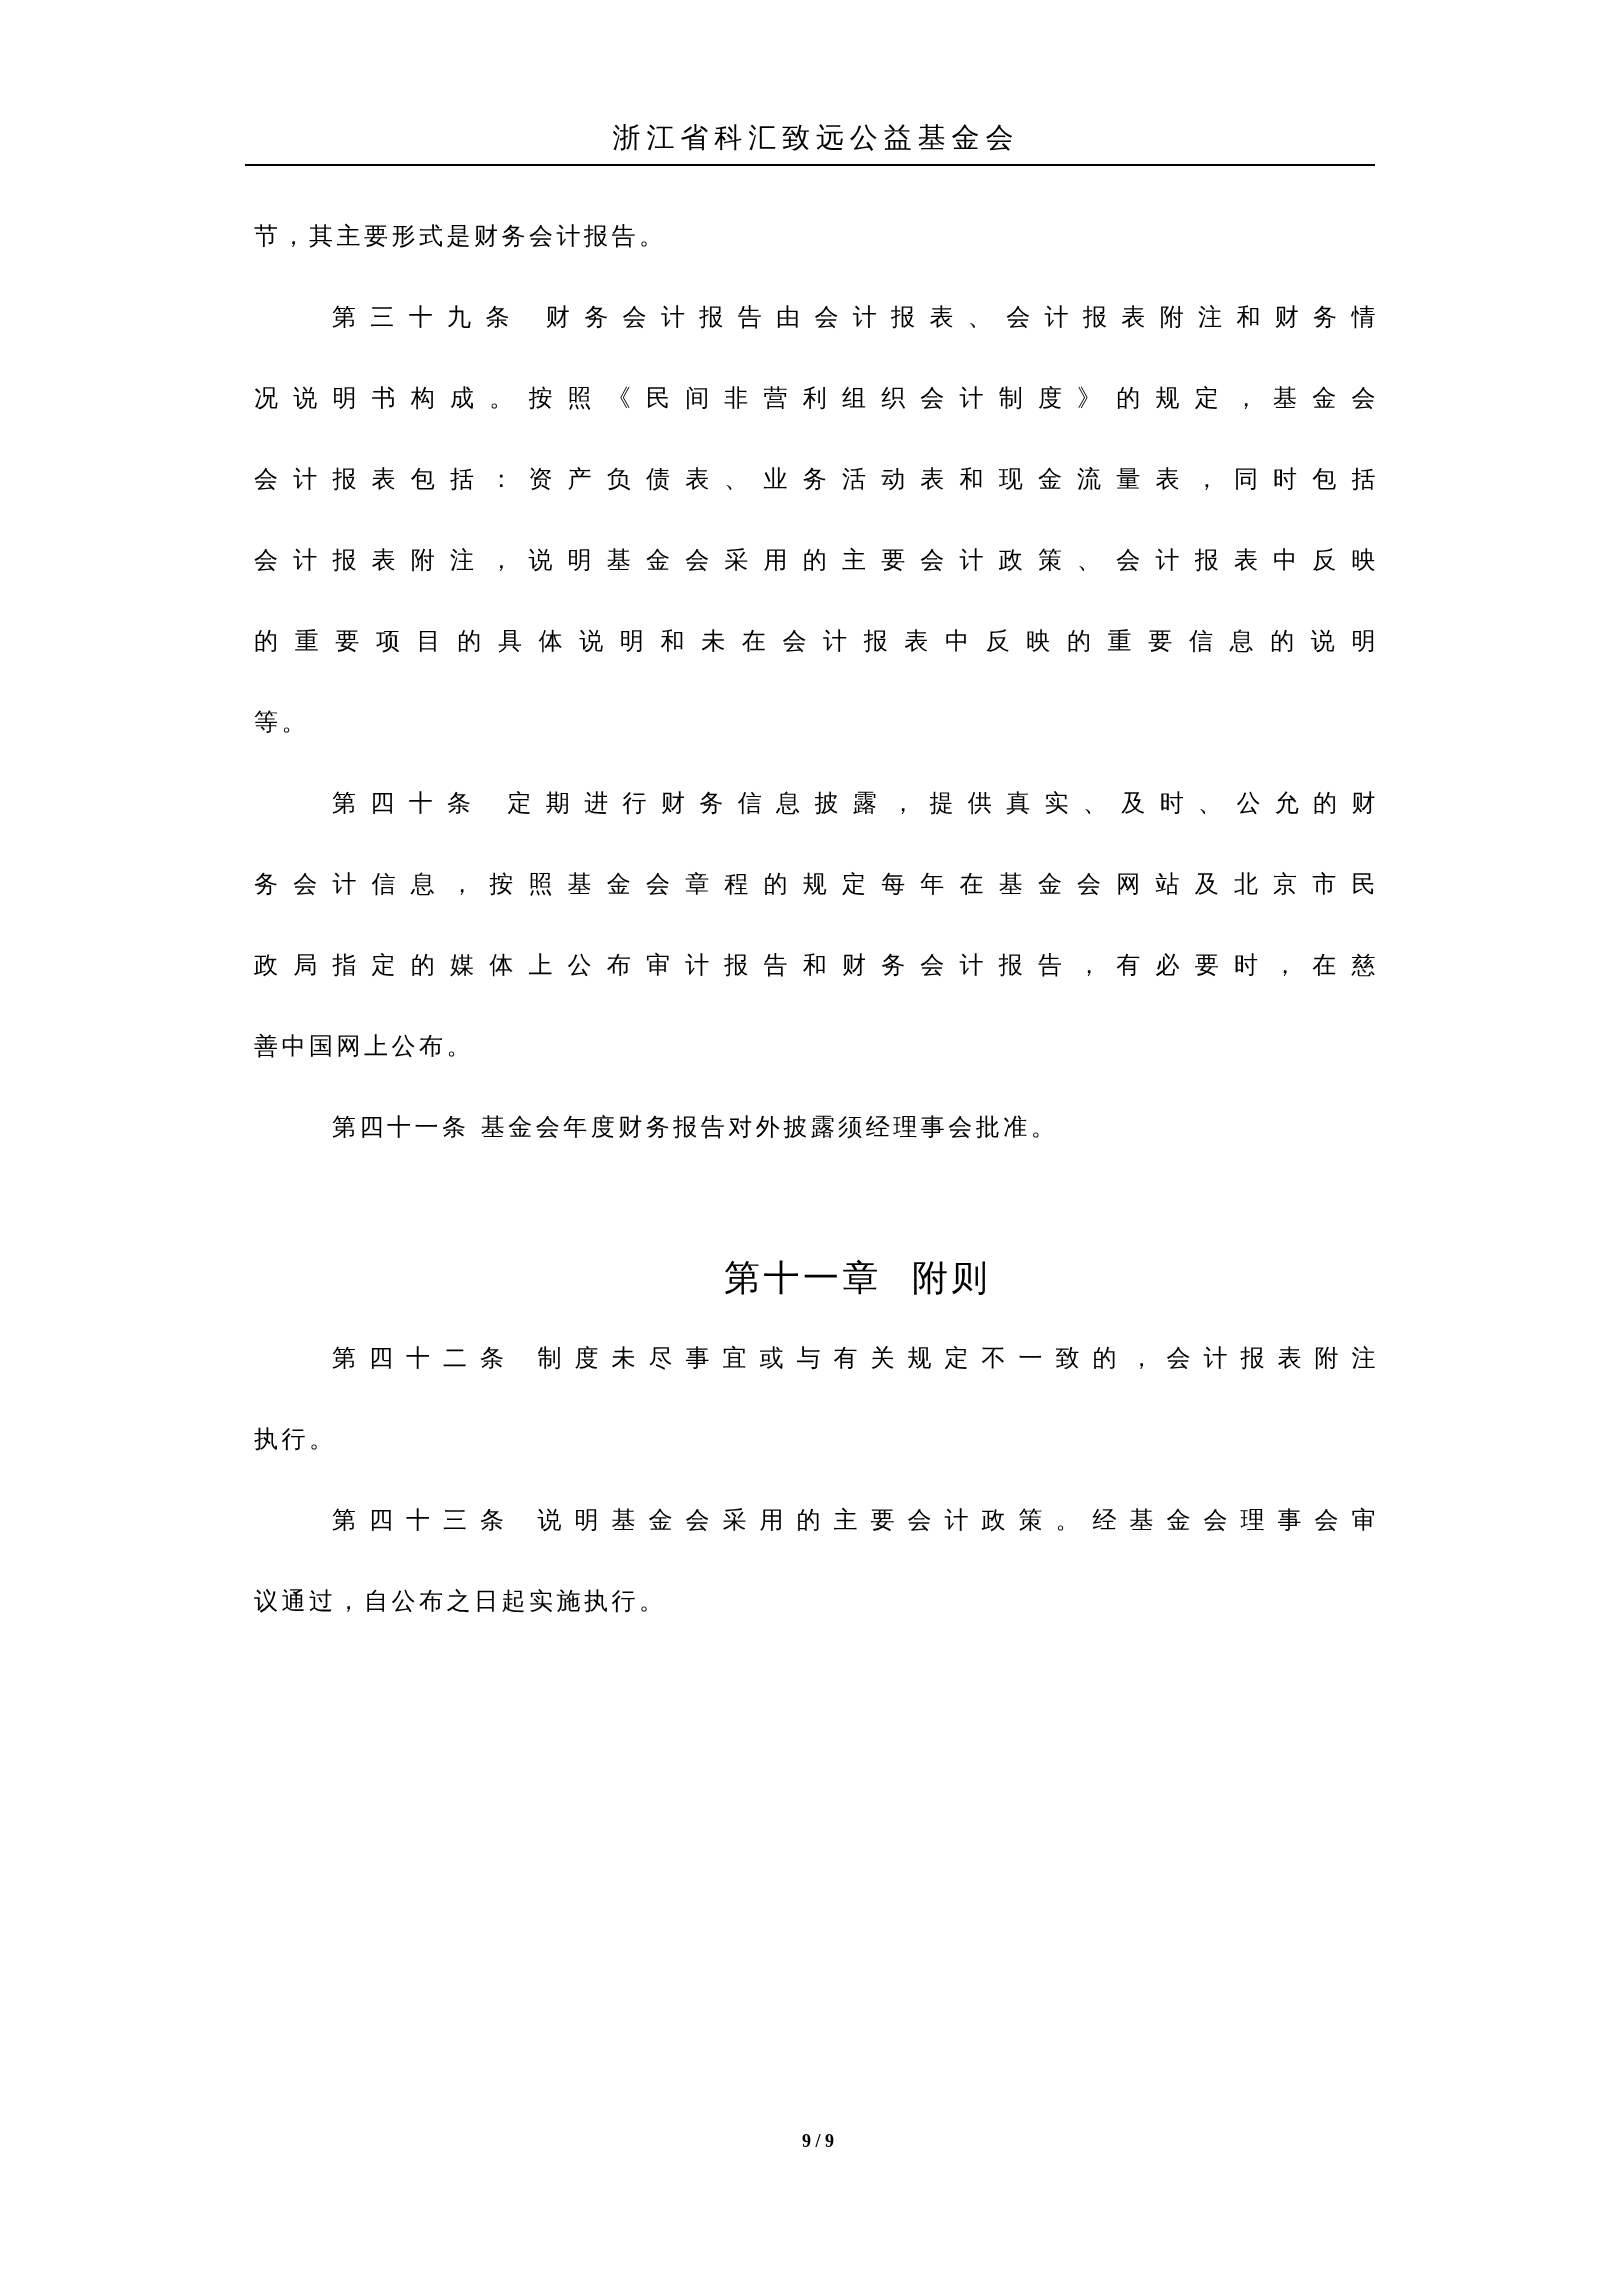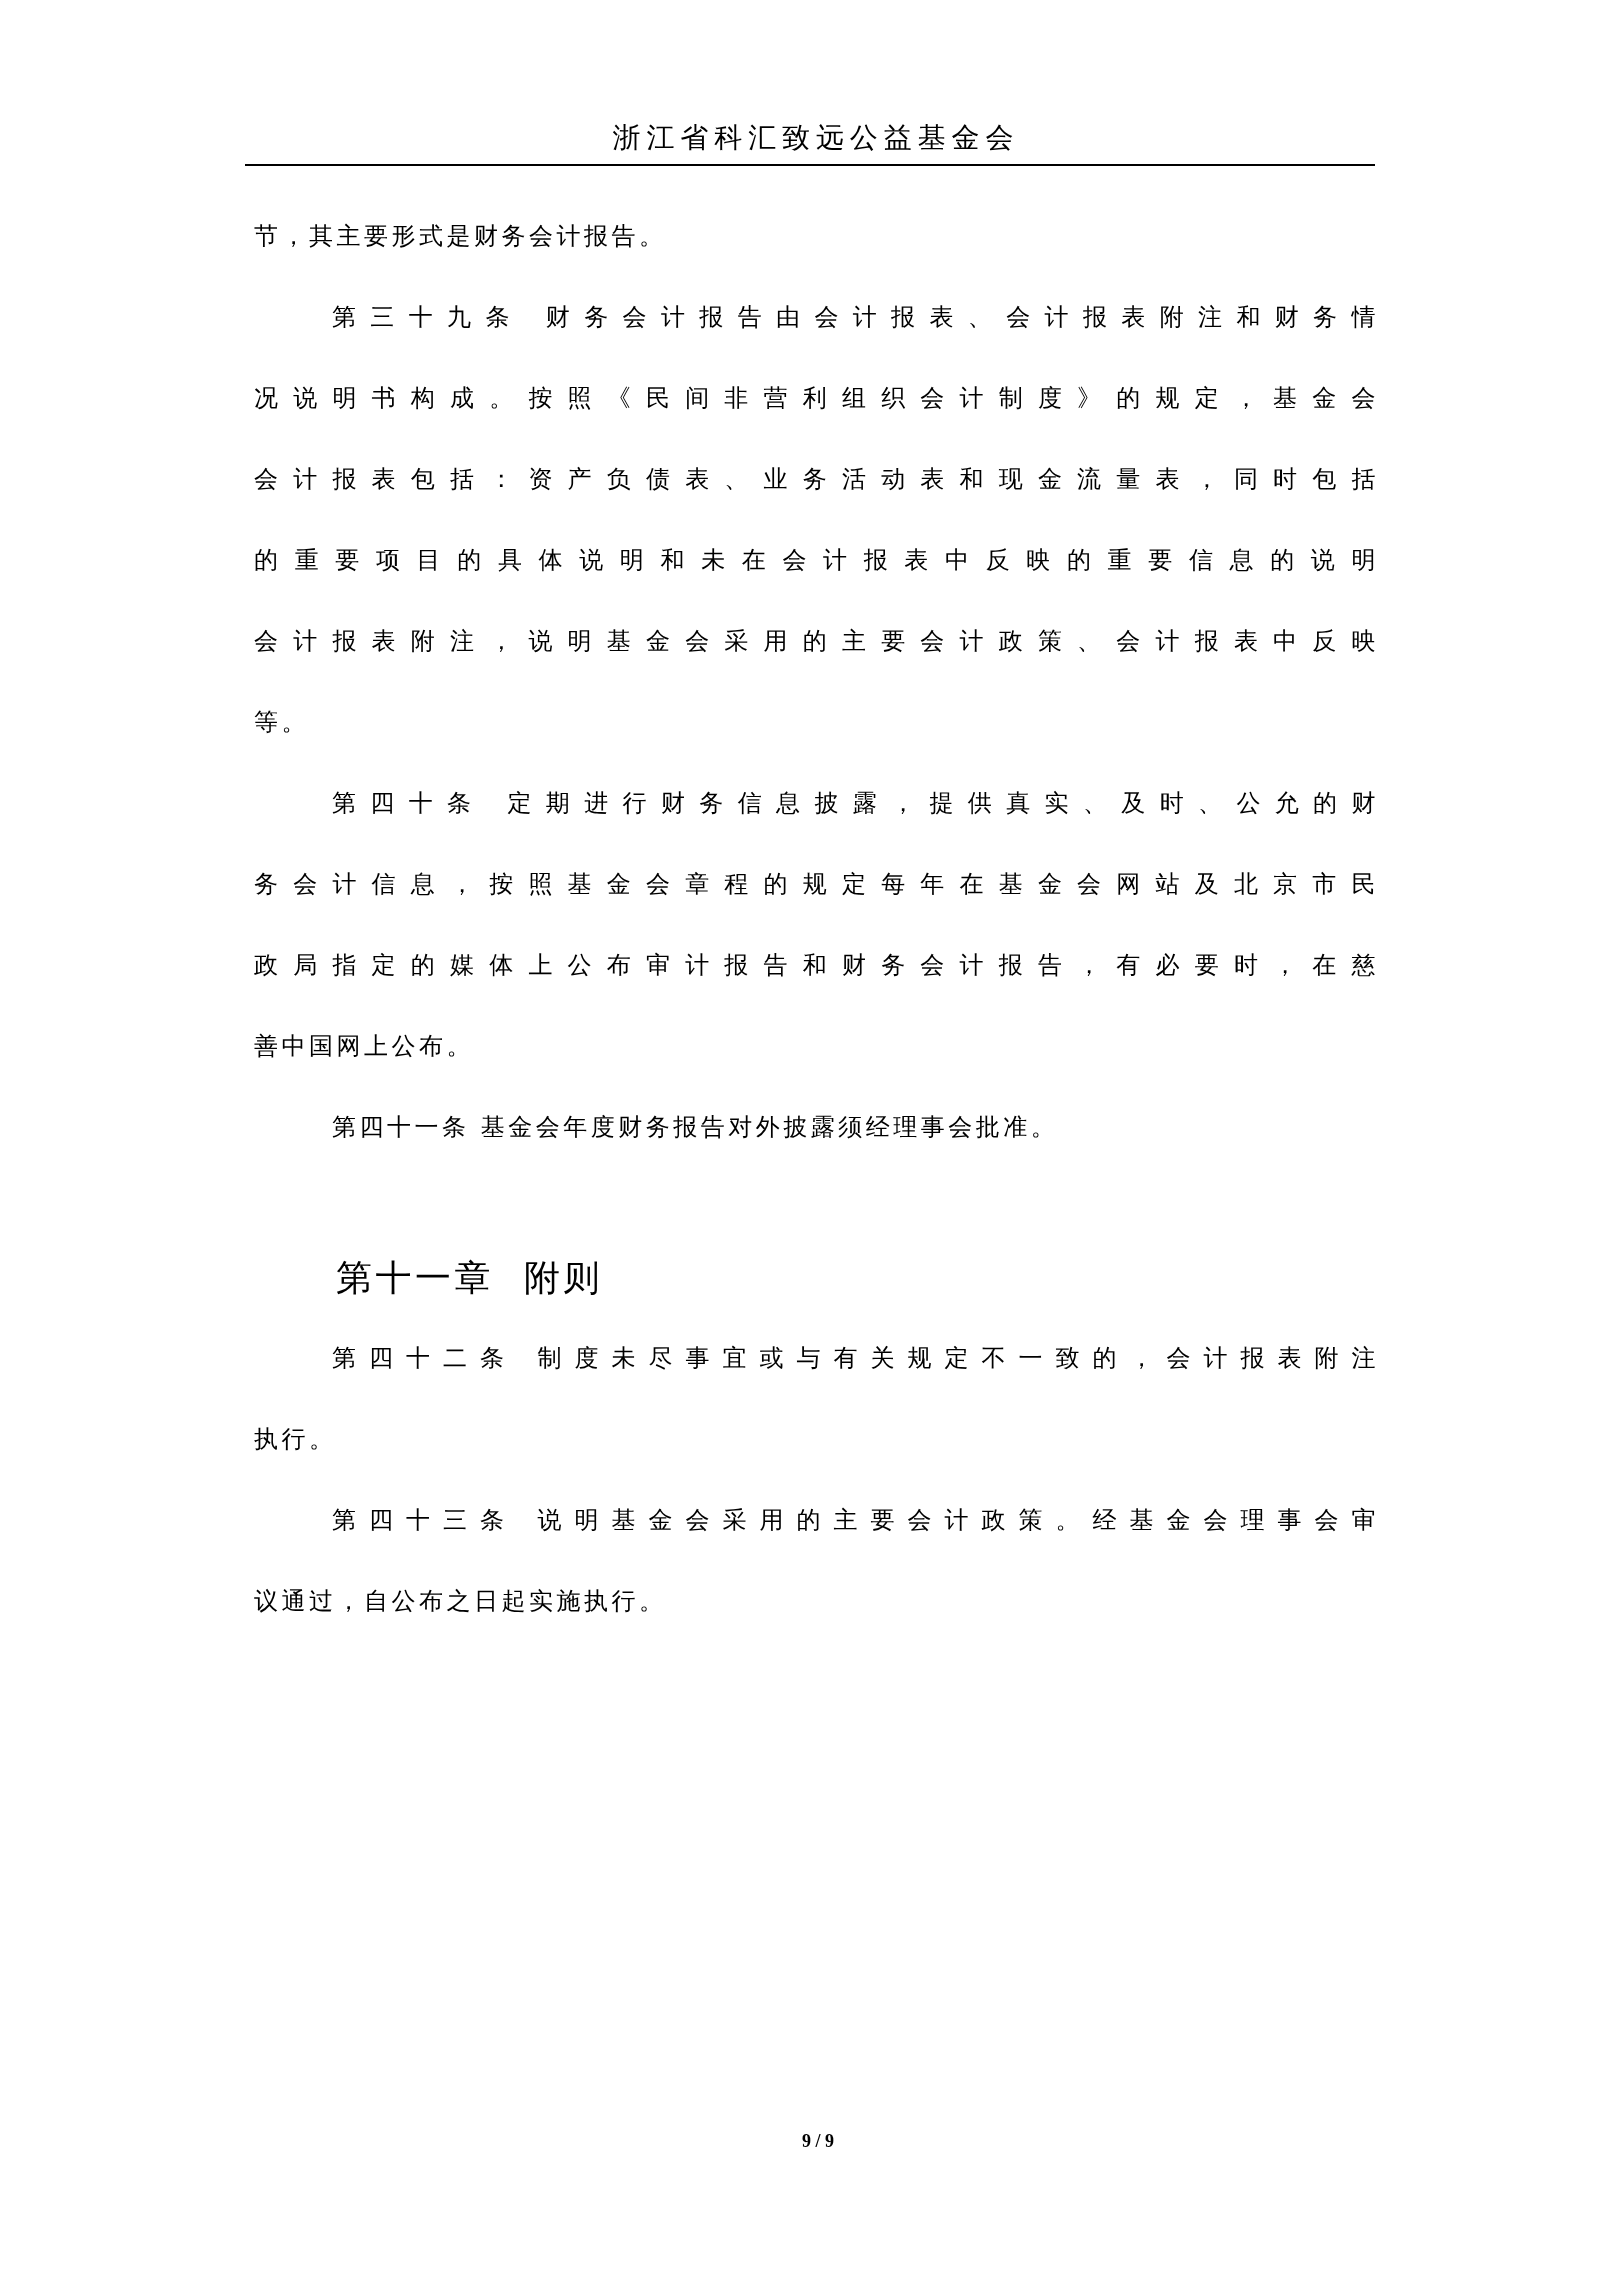--- a/index.html
+++ b/index.html
@@ -8,37 +8,37 @@
     .header-title { position: absolute; left: 4px; width: 1620px; top: 120px; text-align: center;
                     font-size: 28px; letter-spacing: 5.9px; line-height: 35px; padding-left: 3.9px; box-sizing: border-box; }
     .header-rule { position: absolute; left: 245px; width: 1130px; top: 164px; height: 0;
                    border-top: 2px solid #000; }
     .body { position: absolute; left: 254px; width: 1125px; top: 196px; }
     .line { font-size: 24px; line-height: 81px; height: 81px; white-space: nowrap;
             letter-spacing: 3.5px; text-align-last: justify; text-align: justify; }
     .line.last { text-align-last: left; }
     .line.indent { padding-left: 78px; }
     .chapter { font-size: 36px; line-height: 81px; height: 81px; white-space: pre;
-               text-align: left; letter-spacing: 3.5px; padding-left: 82px; margin-top: 69px; }
+               text-align: center; letter-spacing: 3.5px; padding-left: 82px; margin-top: 69px; }
     .footer { position: absolute; left: 8px; width: 1620px; top: 2131px; text-align: center;
               font-family: "Liberation Serif", "DejaVu Serif", serif; font-weight: bold; font-size: 18px; }
   </style>
 </head>
 <body>
 
 <div class="header-title">浙江省科汇致远公益基金会</div>
 <div class="header-rule"></div>
 
 <div class="body">
   <div class="line last">节，其主要形式是财务会计报告。</div>
   <div class="line indent">第三十九条 财务会计报告由会计报表、会计报表附注和财务情</div>
   <div class="line">况说明书构成。按照《民间非营利组织会计制度》的规定，基金会</div>
   <div class="line">会计报表包括：资产负债表、业务活动表和现金流量表，同时包括</div>
+  <div class="line">会计报表附注，说明基金会采用的主要会计政策、会计报表中反映</div>
   <div class="line">的重要项目的具体说明和未在会计报表中反映的重要信息的说明</div>
-  <div class="line">会计报表附注，说明基金会采用的主要会计政策、会计报表中反映</div>
   <div class="line last">等。</div>
   <div class="line indent">第四十条 定期进行财务信息披露，提供真实、及时、公允的财</div>
   <div class="line">务会计信息，按照基金会章程的规定每年在基金会网站及北京市民</div>
   <div class="line">政局指定的媒体上公布审计报告和财务会计报告，有必要时，在慈</div>
   <div class="line last">善中国网上公布。</div>
   <div class="line indent last">第四十一条 基金会年度财务报告对外披露须经理事会批准。</div>
 
   <div class="chapter">第十一章  附则</div>
 
   <div class="line indent">第四十二条 制度未尽事宜或与有关规定不一致的，会计报表附注</div>

